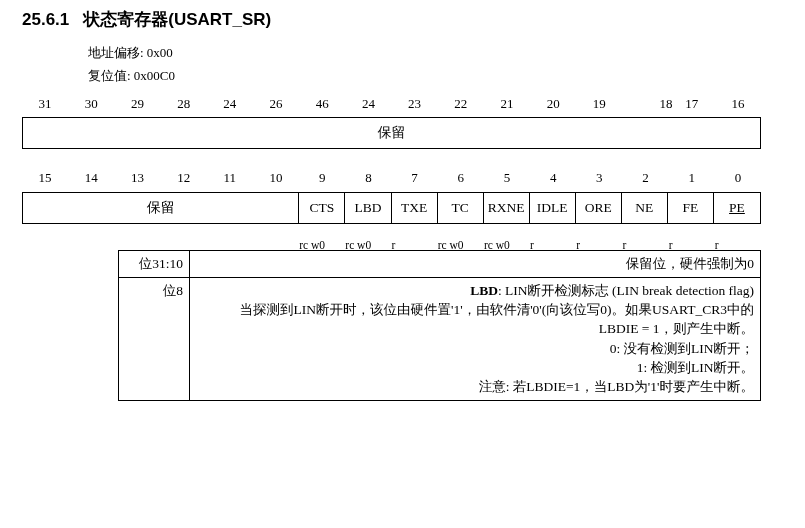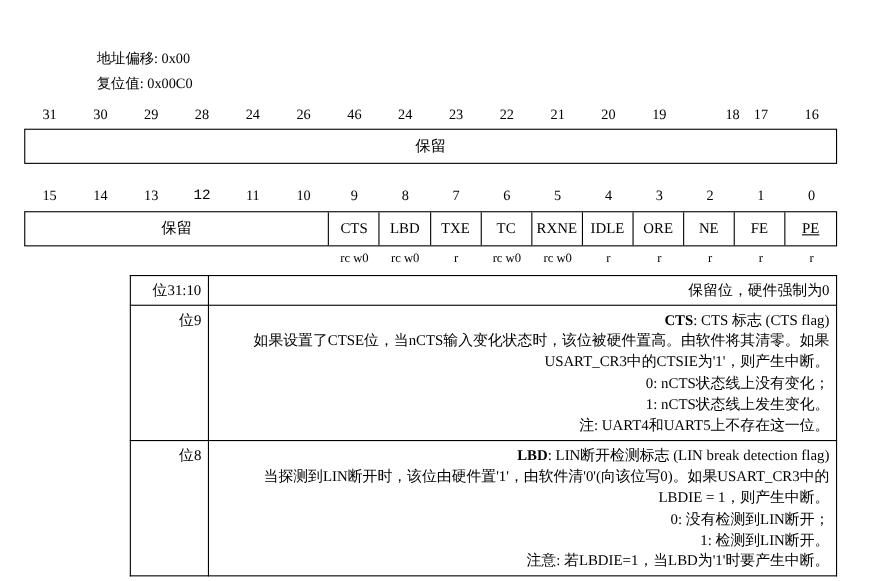--- a/index.html
+++ b/index.html
@@ -96,22 +96,21 @@
     position: absolute;
     left: 22px;
     top: 227px;
     width: 739px;
     height: 16px;
     font-family: "Liberation Serif", serif;
     font-size: 11.5px;
   }
   .accessrow .acc {
     position: absolute;
-    top: 2px;
-    text-align: center;
+    top: 12px;
     font-family: Liberation Serif, serif;
   }
 
   
   .desc-table {
     position: absolute;
     left: 118px;
     top: 250px;
     width: 643px;
     border-collapse: collapse;
@@ -133,20 +132,23 @@
   .desc-table td.textcol p {
     margin: 0;
   }
   .b { font-weight: bold; }
 </style>
 </head>
 <body>
 
 <div class="page">
 
+  <div class="section-title">
+    <span class="num">25.6.1</span><span>状态寄存器(USART_SR)</span>
+  </div>
 
   <div class="meta offset">地址偏移: 0x00</div>
   <div class="meta reset">复位值: 0x00C0</div>
 
   <div class="bitnums row1" id="bits-high">
       <span style="left: 3.09375px;">31</span>
       <span style="left: 49.2812px;">30</span>
       <span style="left: 95.4688px;">29</span>
       <span style="left: 141.656px;">28</span>
       <span style="left: 187.844px;">24</span>
@@ -164,21 +166,21 @@
     </div>
 
   <div class="regbox upper" id="reg-upper">
       <div class="cell wide" style="width: 739px; border-right: none;">保留</div>
     </div>
 
   <div class="bitnums row2" id="bits-low">
       <span style="left: 3.09375px;">15</span>
       <span style="left: 49.2812px;">14</span>
       <span style="left: 95.4688px;">13</span>
-      <span style="left: 141.656px; font-family: Liberation Mono, monospace;">12</span>
+      <span style="left: 141.656px;">12</span>
       <span style="left: 187.844px;">11</span>
       <span style="left: 234.031px;">10</span>
       <span style="left: 280.219px;">9</span>
       <span style="left: 326.406px;">8</span>
       <span style="left: 372.594px;">7</span>
       <span style="left: 418.781px;">6</span>
       <span style="left: 464.969px;">5</span>
       <span style="left: 511.156px;">4</span>
       <span style="left: 557.344px;">3</span>
       <span style="left: 603.531px;">2</span>
@@ -212,31 +214,20 @@
       <div class="acc" style="left: 646.625px; width: 46.1875px;">r</div>
       <div class="acc" style="left: 692.812px; width: 46.1875px;">r</div>
     </div>
 
   <table class="desc-table">
     <tbody id="desc-body">
         <tr>
           <td class="bitcol">位31:10</td>
           <td class="textcol">
             <p>保留位，硬件强制为0</p>
-          </td>
-        </tr>
-        <tr>
-          <td class="bitcol">位9</td>
-          <td class="textcol">
-            <p><span class="b">CTS</span>: CTS 标志 (CTS flag)</p>
-            <p>如果设置了CTSE位，当nCTS输入变化状态时，该位被硬件置高。由软件将其清零。如果</p>
-            <p>USART_CR3中的CTSIE为'1'，则产生中断。</p>
-            <p>0: nCTS状态线上没有变化；</p>
-            <p>1: nCTS状态线上发生变化。</p>
-            <p>注: UART4和UART5上不存在这一位。</p>
           </td>
         </tr>
         <tr>
           <td class="bitcol">位8</td>
           <td class="textcol">
             <p><span class="b">LBD</span>: LIN断开检测标志 (LIN break detection flag)</p>
             <p>当探测到LIN断开时，该位由硬件置'1'，由软件清'0'(向该位写0)。如果USART_CR3中的</p>
             <p>LBDIE = 1，则产生中断。</p>
             <p>0: 没有检测到LIN断开；</p>
             <p>1: 检测到LIN断开。</p>

